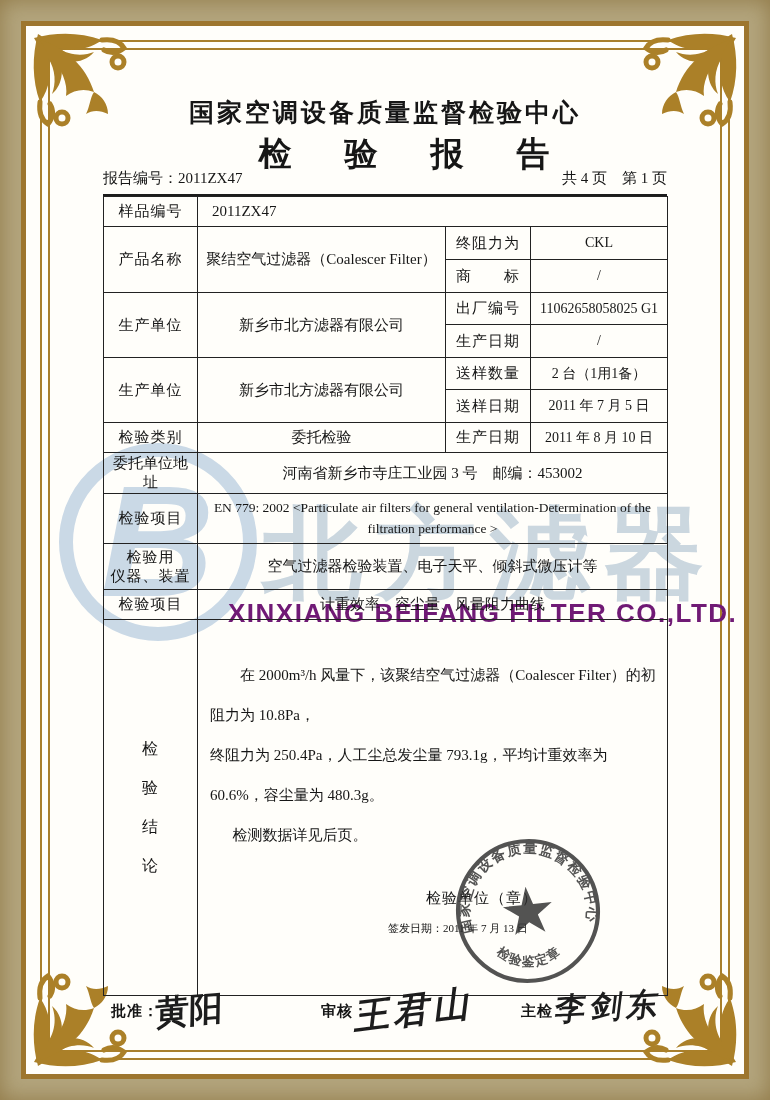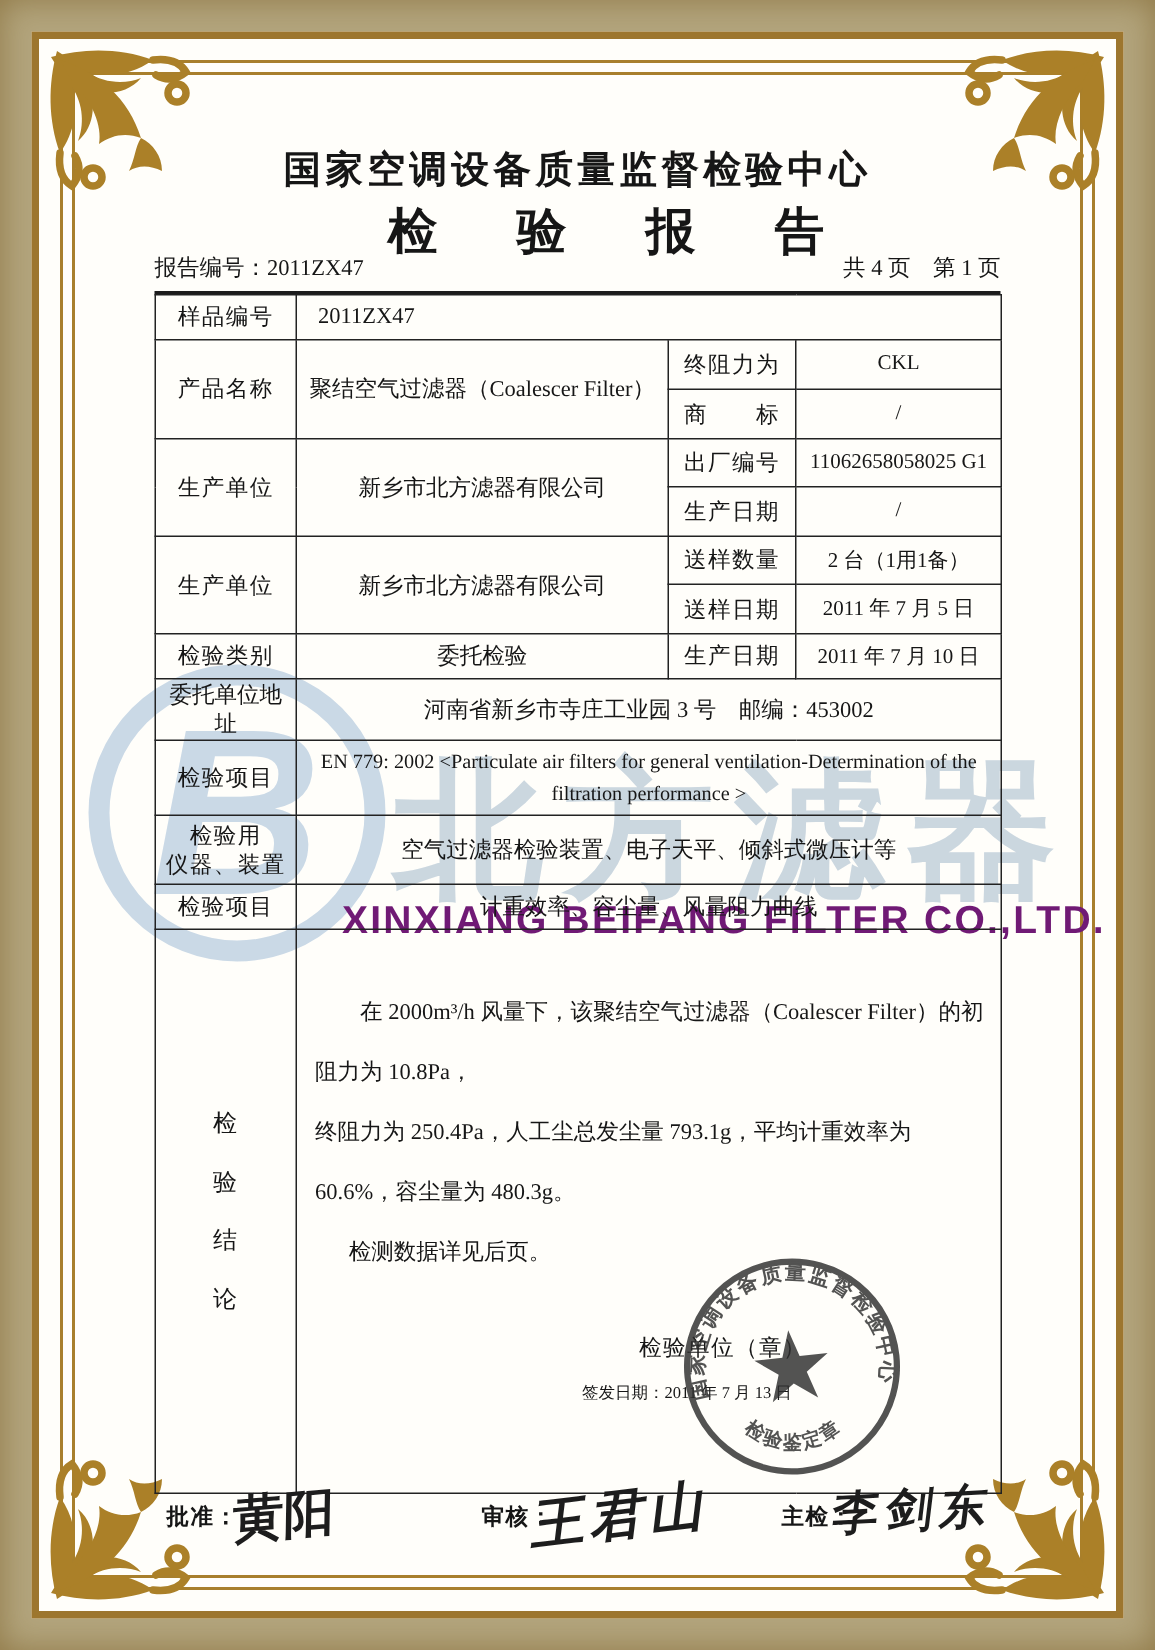--- a/index.html
+++ b/index.html
@@ -193,21 +193,21 @@
         <td class="v4">2 台（1用1备）</td>
       </tr>
       <tr style="height:33px">
         <td class="lbl">送样日期</td>
         <td class="v4">2011 年 7 月 5 日</td>
       </tr>
       <tr style="height:30px">
         <td class="lbl">检验类别</td>
         <td>委托检验</td>
         <td class="lbl">生产日期</td>
-        <td class="v4">2011 年 7 月 10 日</td>
+        <td class="v4">2011 年 8 月 10 日</td>
       </tr>
       <tr style="height:35px">
         <td class="lbl" style="letter-spacing:0;">委托单位地址</td>
         <td colspan="3">河南省新乡市寺庄工业园 3 号　邮编：453002</td>
       </tr>
       <tr style="height:50px">
         <td class="lbl">检验项目</td>
         <td colspan="3" class="basis">EN 779: 2002 &lt;Particulate air filters for general ventilation-Determination of the filtration performance &gt;</td>
       </tr>
       <tr style="height:46px">

